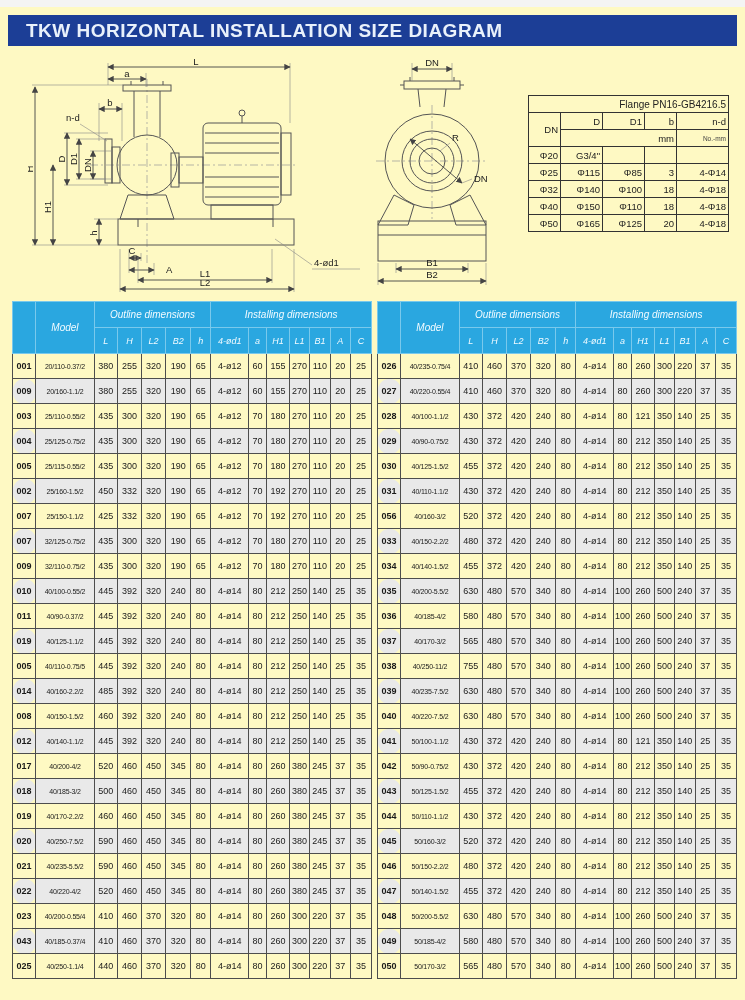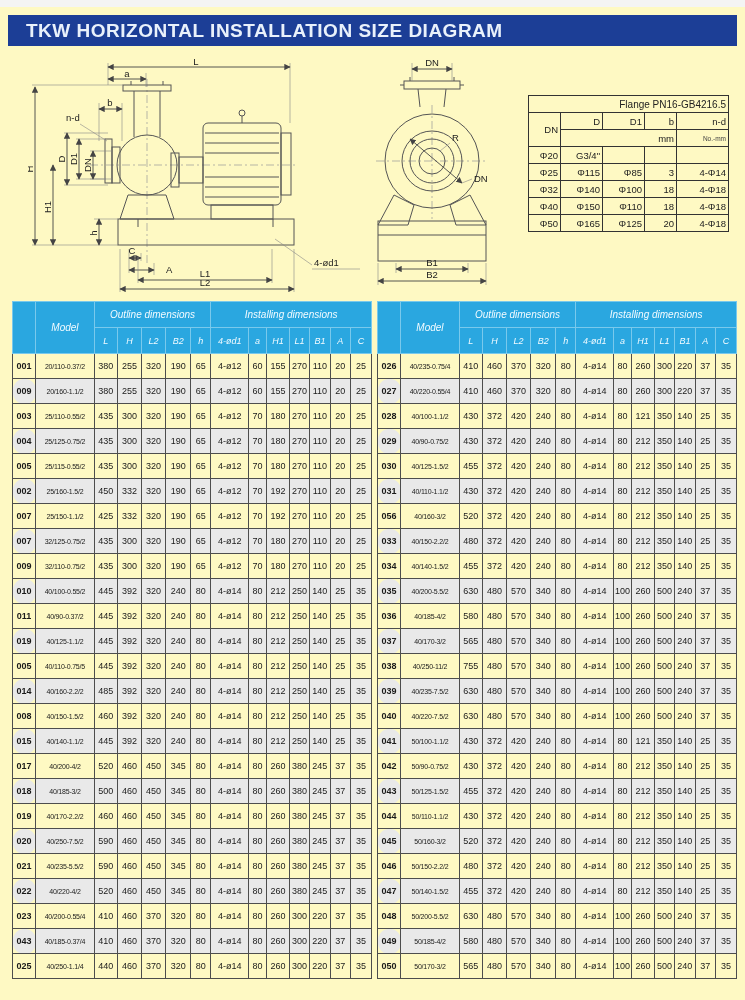--- a/index.html
+++ b/index.html
@@ -518,21 +518,21 @@
           <td>80</td>
           <td>4-ø14</td>
           <td>80</td>
           <td>212</td>
           <td>250</td>
           <td>140</td>
           <td>25</td>
           <td>35</td>
         </tr>
         <tr>
-          <td class="idx">015</td>
+          <td class="idx">012</td>
           <td class="model">40/140-1.1/2</td>
           <td>445</td>
           <td>392</td>
           <td>320</td>
           <td>240</td>
           <td>80</td>
           <td>4-ø14</td>
           <td>80</td>
           <td>212</td>
           <td>250</td>

